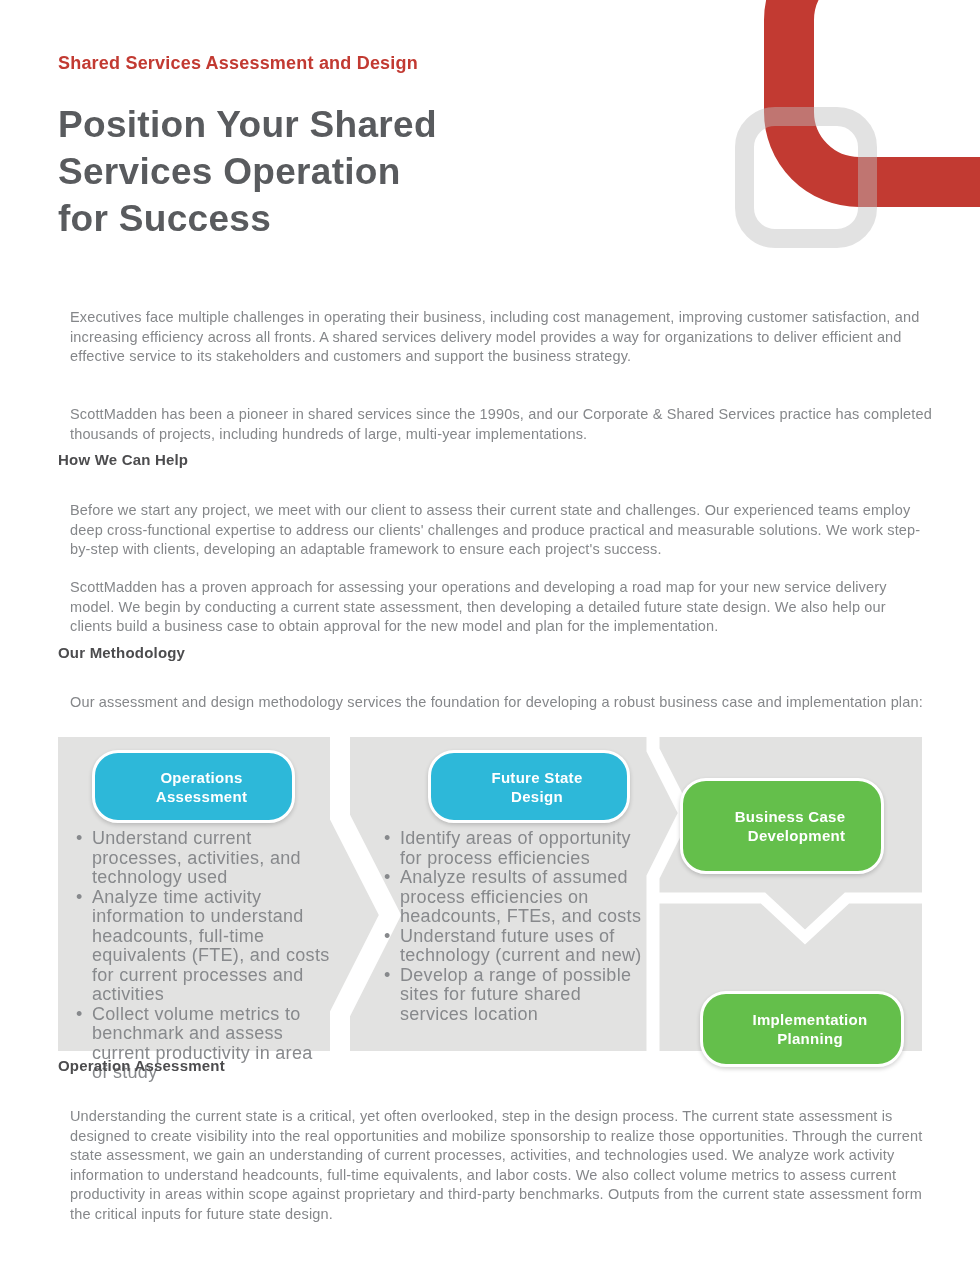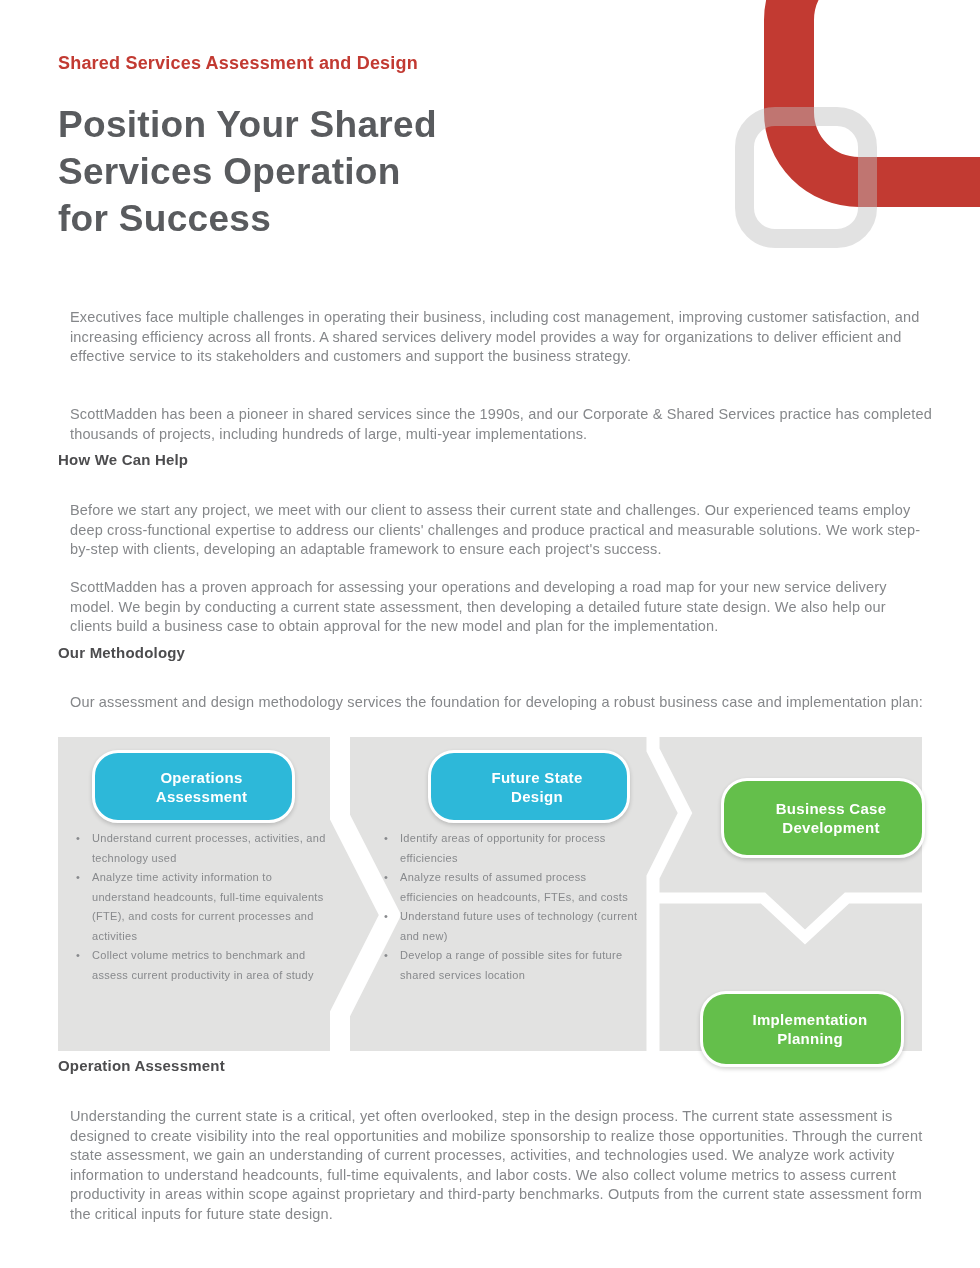--- a/index.html
+++ b/index.html
@@ -66,25 +66,25 @@
     box-shadow:0 2px 4px rgba(0,0,0,0.18);
     display:flex;align-items:center;justify-content:center;
     text-align:center;
     color:#ffffff;font-weight:bold;font-size:15px;line-height:19px;
     letter-spacing:0.3px;white-space:pre-line;padding-left:16px;
   }
   .teal{background:#2db8d9;}
   .green{background:#64bf4b;}
   .s1{left:34px;top:13px;width:203px;height:73px;}
   .s2{left:342px;top:13px;width:202px;height:73px;margin-left:28px;}
-  .s3{left:663px;top:41px;width:204px;height:80px;}
+  .s3{left:622px;top:41px;width:204px;height:96px;text-align:right;}
   .s4{left:642px;top:216px;width:204px;height:76px;margin-top:38px;}
   .bullets{
     position:absolute;margin:0;padding:0;list-style:none;
-    font-size:11px;line-height:19.5px;letter-spacing:0.3px;
+    font-size:18px;line-height:19.5px;letter-spacing:0.3px;
     color:#87898c;
   }
   .bullets li{position:relative;padding-left:18px;margin:0;}
   .bullets li::before{content:"\2022";position:absolute;left:2px;}
   .u1{left:16px;top:92px;width:258px;}
   .u2{left:324px;top:92px;width:262px;}
 </style>
 </head>
 <body>
 

